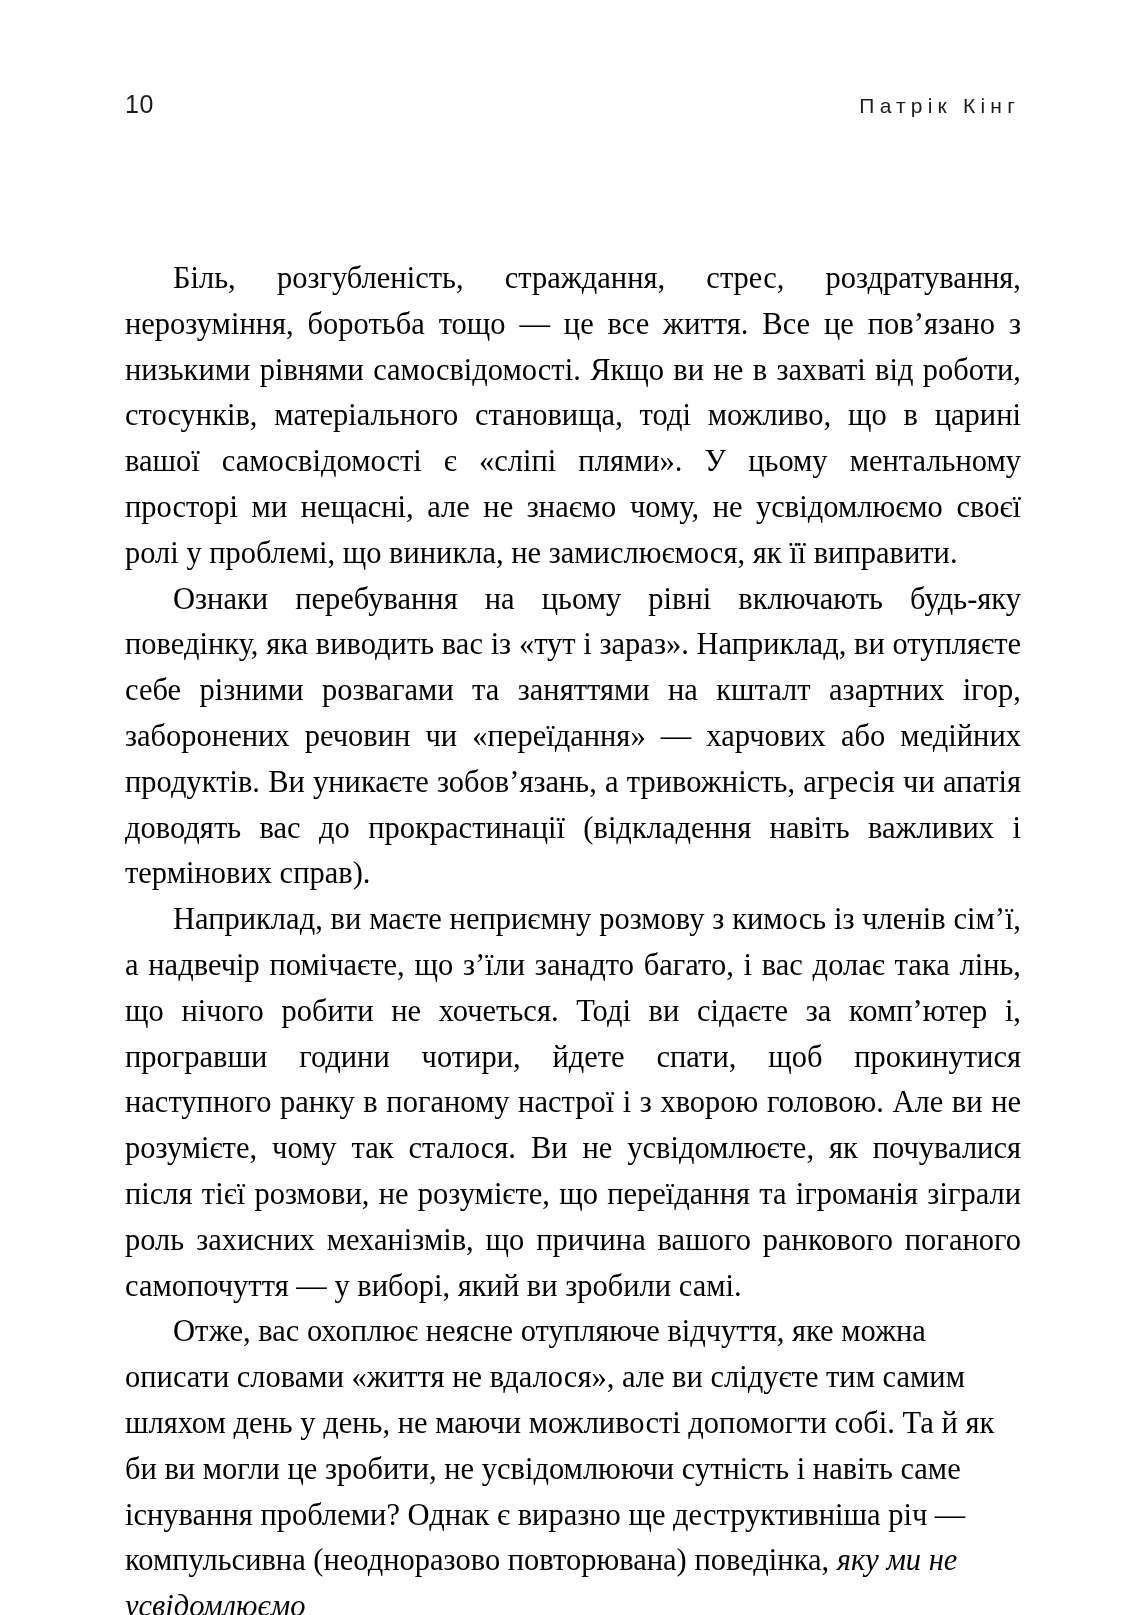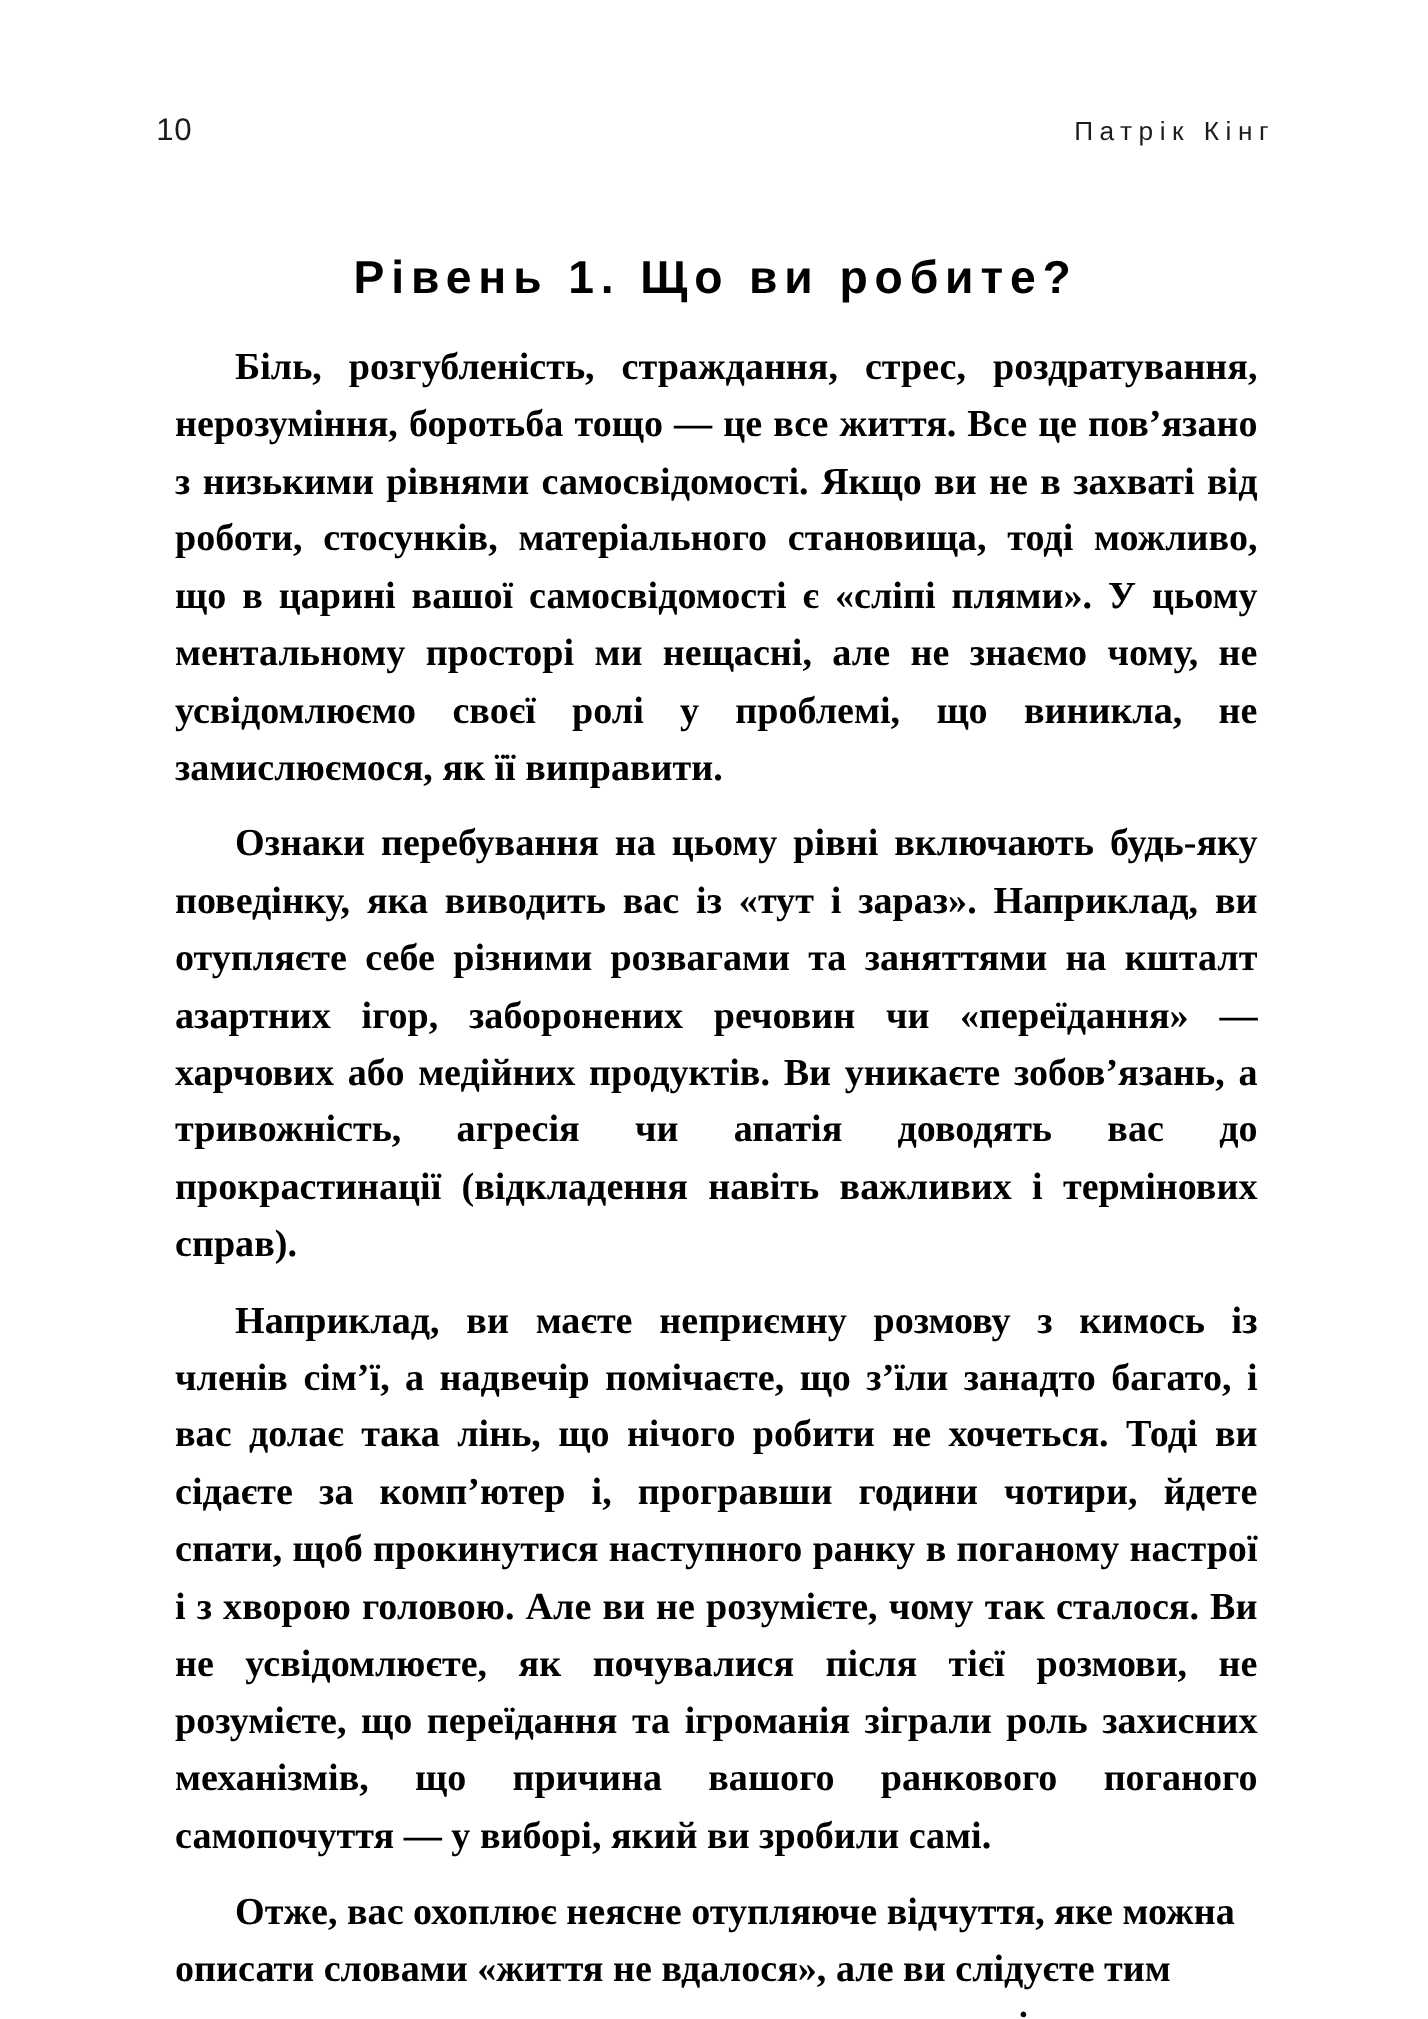--- a/index.html
+++ b/index.html
@@ -72,43 +72,41 @@
     font-family: "Liberation Serif", "DejaVu Serif", serif;
     font-size: 30.5px;
     line-height: 45.8px;
     color: #000000;
     text-align: justify;
     text-justify: inter-word;
     hyphens: manual;
     -webkit-hyphens: manual;
   }
   .body-text p {
-    margin: 15px;
+    margin: 0;
     text-indent: 48px;
     text-align: justify;
-    font-weight: bold;
   }
   .body-text p:last-child {
     text-align: left;
   }
   .body-text em {
     font-style: italic;
   }
 </style>
 </head>
 <body>
 
 <div class="page">
 
   <div class="running-header">
     <span class="folio">10</span>
     <span class="header-author">Патрік Кінг</span>
   </div>
 
-  <h1 class="chapter-title">Рівень 1. Що ви робите?</h1>
 
   <div class="body-text">
     <p>Біль, розгубленість, страждання, стрес, роздратування, нерозуміння, боротьба тощо — це все життя. Все це пов’язано з низькими рівнями самосвідомості. Якщо ви не в захваті від роботи, стосунків, матеріального становища, тоді можливо, що в царині вашої самосвідомості є «сліпі плями». У цьому ментальному просторі ми нещасні, але не знаємо чому, не усвідомлюємо своєї ролі у проблемі, що виникла, не замислюємося, як її виправити.</p>
     <p>Ознаки перебування на цьому рівні включають будь-яку поведінку, яка виводить вас із «тут і зараз». Наприклад, ви отупляєте себе різними розвагами та заняттями на кшталт азартних ігор, заборонених речовин чи «переїдання» — харчових або медійних продуктів. Ви уникаєте зобов’язань, а тривожність, агресія чи апатія доводять вас до прокрастинації (відкладення навіть важливих і термінових справ).</p>
     <p>Наприклад, ви маєте неприємну розмову з кимось із членів сім’ї, а надвечір помічаєте, що з’їли занадто багато, і вас долає така лінь, що нічого робити не хочеться. Тоді ви сідаєте за комп’ютер і, програвши години чотири, йдете спати, щоб прокинутися наступного ранку в поганому настрої і з хворою головою. Але ви не розумієте, чому так сталося. Ви не усвідомлюєте, як почувалися після тієї розмови, не розумієте, що переїдання та ігроманія зіграли роль захисних механізмів, що причина вашого ранкового поганого самопочуття — у виборі, який ви зробили самі.</p>
     <p><span>Отже, вас охоплює неясне отупляюче відчуття, яке можна описати словами «життя не вдалося», але ви слідуєте тим самим шляхом день у день, не маючи можливості допомогти собі. Та й як би ви могли це зробити, не усвідомлюючи сутність і навіть саме існування проблеми? Однак є виразно ще деструктивніша річ — компульсивна (неодноразово повторювана) поведінка, </span><em>яку ми не усвідомлюємо</em></p>
   </div>
 
 </div>
 

